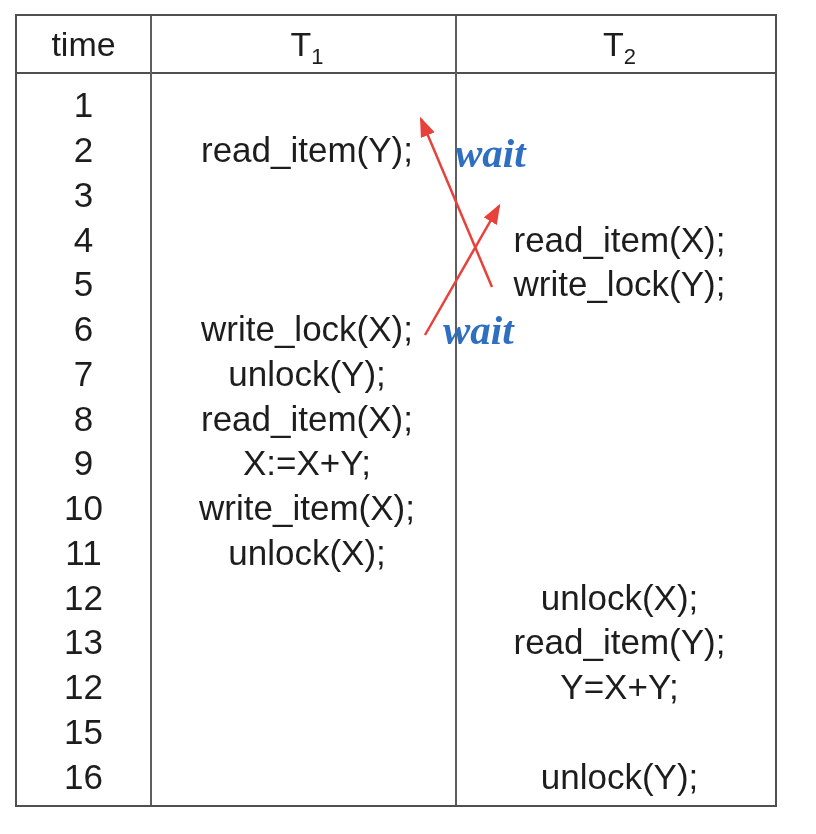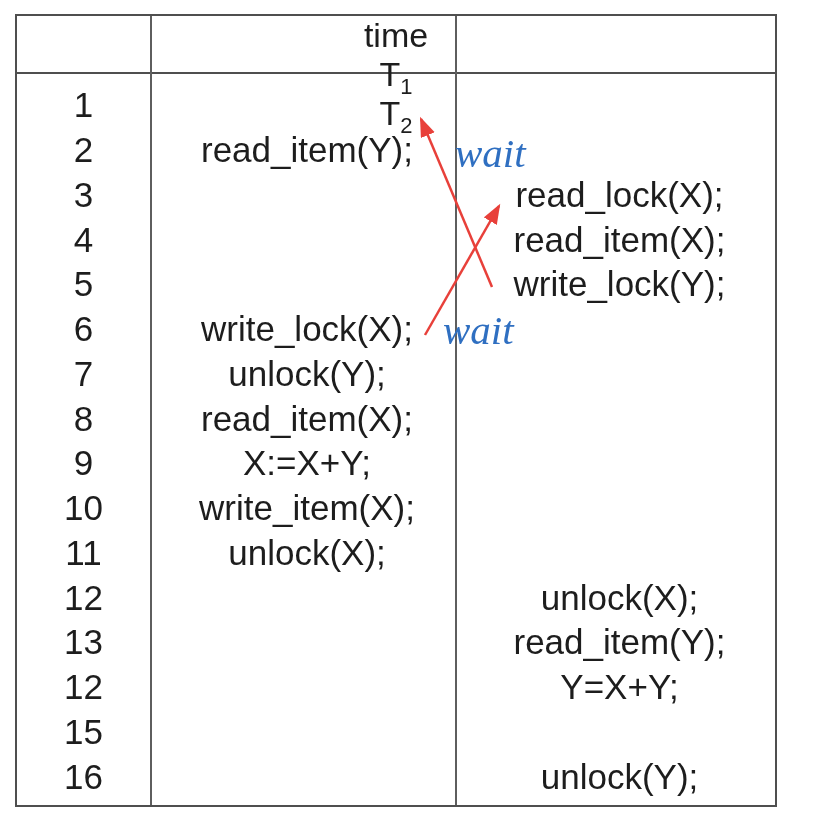--- a/index.html
+++ b/index.html
@@ -32,21 +32,20 @@
   }
   .vline-1 { left: 133px; }
   .vline-2 { left: 438px; }
   .thead {
     height: 58px;
     box-sizing: border-box;
     border-bottom: 2px solid #4f4f4f;
     display: flex;
     align-items: center;
     font-size: 34px;
-    flex-direction: column;
   }
   .thead sub { font-size: 22px; line-height: 0; }
   .tbody {
     position: absolute;
     top: 60px;
     bottom: 0;
     left: 0;
     right: 0;
     box-sizing: border-box;
     display: flex;
@@ -71,21 +70,21 @@
   }
   .arrow {
     stroke: #e8403a;
     stroke-width: 2.5;
     fill: none;
   }
   .wait {
     position: absolute;
     font-family: "Liberation Serif", serif;
     font-style: italic;
-    font-weight: normal;
+    font-weight: bold;
     font-size: 41px;
     line-height: 1;
     color: #2f6fc1;
   }
   .wait-1 { left: 455px; top: 133px; }
   .wait-2 { left: 443px; top: 310px; }
 </style>
 </head>
 <body>
 
@@ -107,21 +106,20 @@
           <div class="cell cell-t2"></div>
         </div>
         <div class="trow">
           <div class="cell cell-time">2</div>
           <div class="cell cell-t1">read_item(Y);</div>
           <div class="cell cell-t2"></div>
         </div>
         <div class="trow">
           <div class="cell cell-time">3</div>
           <div class="cell cell-t1"></div>
-          <div class="cell cell-t2">read_lock(X);</div>
         </div>
         <div class="trow">
           <div class="cell cell-time">4</div>
           <div class="cell cell-t1"></div>
           <div class="cell cell-t2">read_item(X);</div>
         </div>
         <div class="trow">
           <div class="cell cell-time">5</div>
           <div class="cell cell-t1"></div>
           <div class="cell cell-t2">write_lock(Y);</div>

